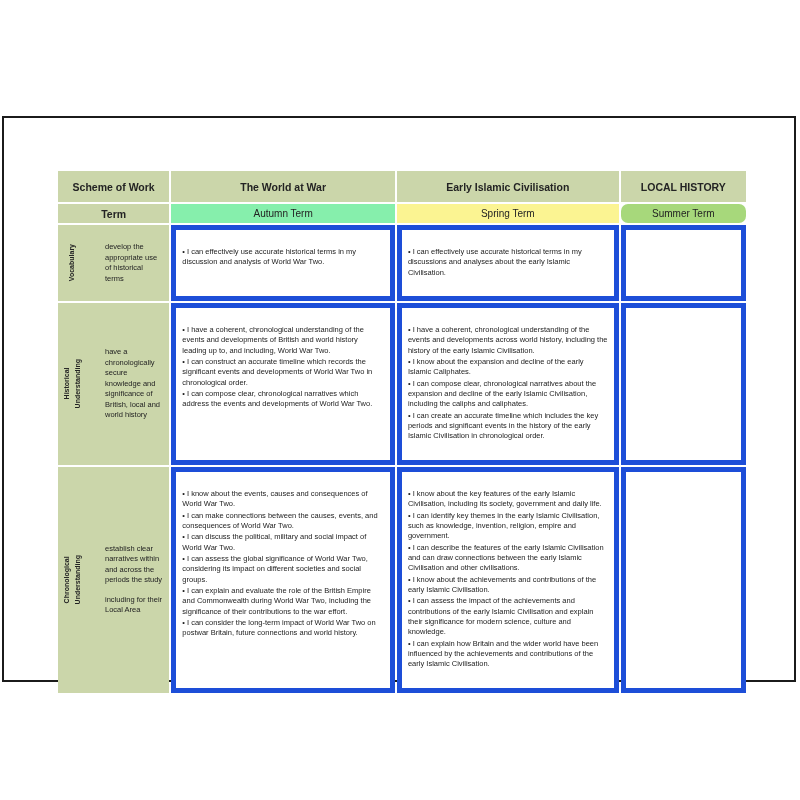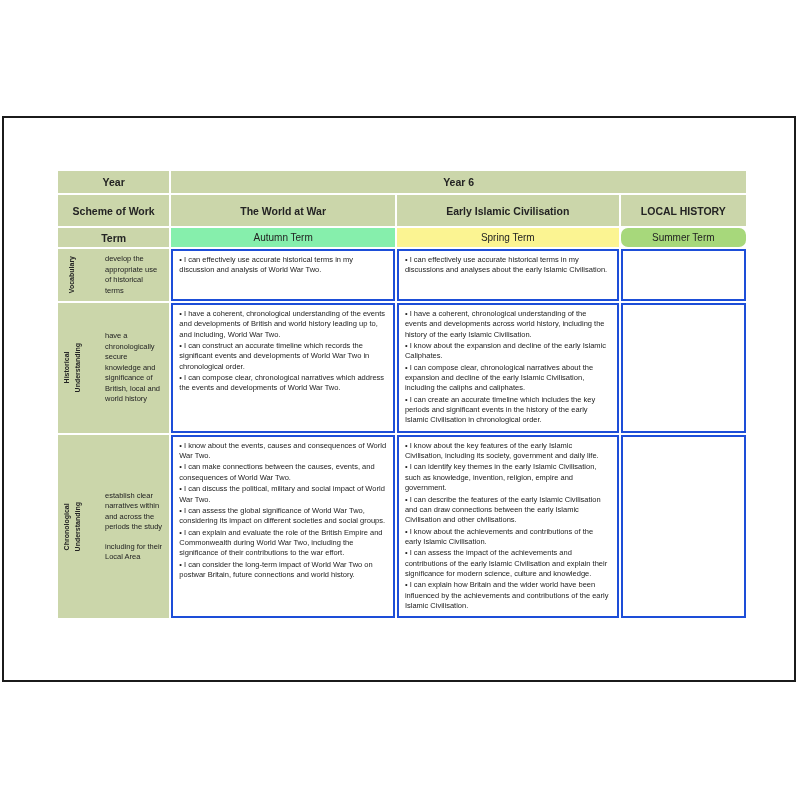--- a/index.html
+++ b/index.html
@@ -51,23 +51,23 @@
     font-weight: bold;
     font-size: 10.5px;
   }
   .term-cell {
     text-align: center;
     font-weight: normal;
     font-size: 10px;
   }
   .content-cell {
     background: #ffffff;
-    border: 2px solid #1d4ed8;
+    border: 5px solid #1d4ed8;
     vertical-align: top !important;
-    padding: 4px 6px !important;
+    padding: 17px 6px !important;
     font-size: 7.5px;
     line-height: 1.38;
   }
   .bullet { margin: 0 0 1px 0; }
   .label-cell {
     padding: 0 !important;
   }
   .label-inner {
     display: flex;
     align-items: stretch;
@@ -126,24 +126,20 @@
 
     <table class="curriculum">
       <colgroup>
         <col style="width:111px">
         <col style="width:223px">
         <col style="width:221px">
         <col style="width:125px">
       </colgroup>
 
       <tbody>
-          <tr class="row-year">
-        <td class="green hdr">Year</td>
-        <td class="green hdr" colspan="3">Year 6</td>
-      </tr>
 
       <tr class="row-scheme">
         <td class="green hdr">Scheme of Work</td>
         <td class="green hdr">The World at War</td>
         <td class="green hdr">Early Islamic Civilisation</td>
         <td class="green hdr">LOCAL HISTORY</td>
       </tr>
 
       <tr class="row-term">
         <td class="green hdr">Term</td>

